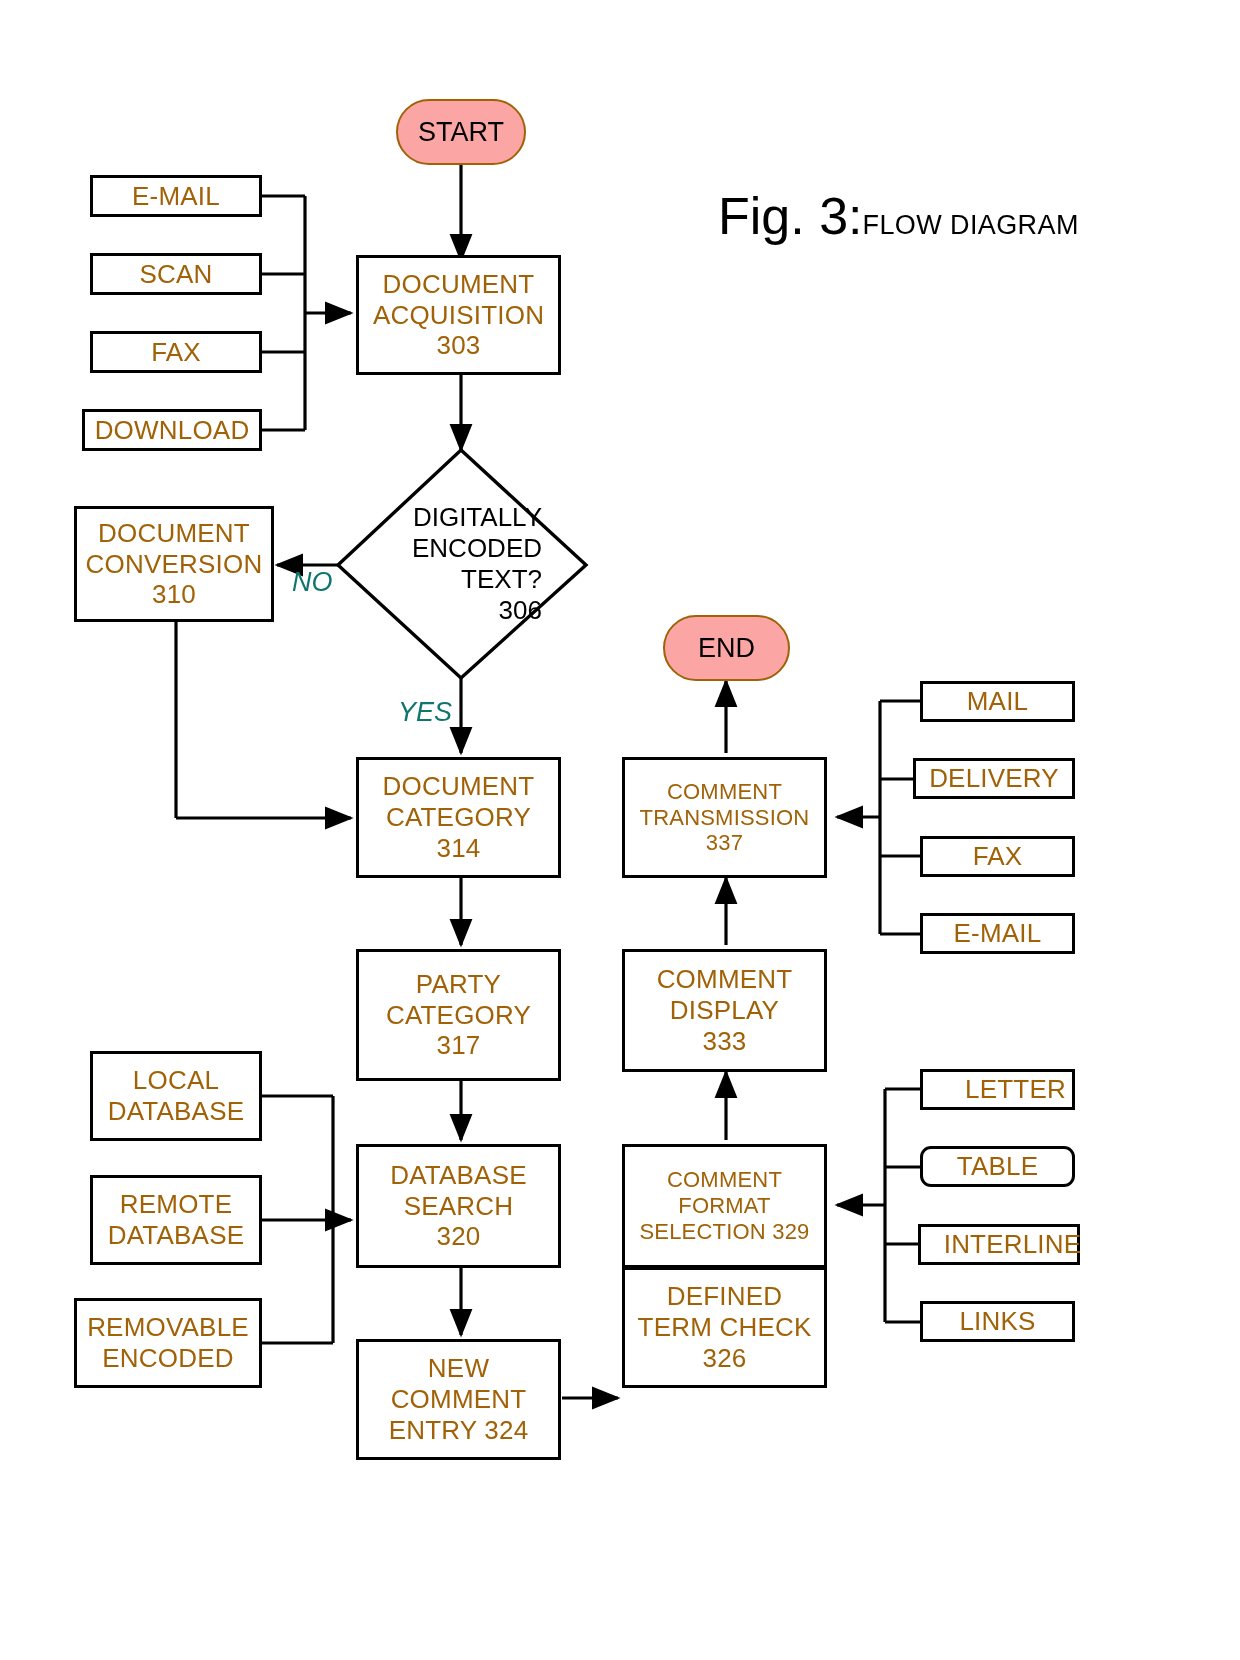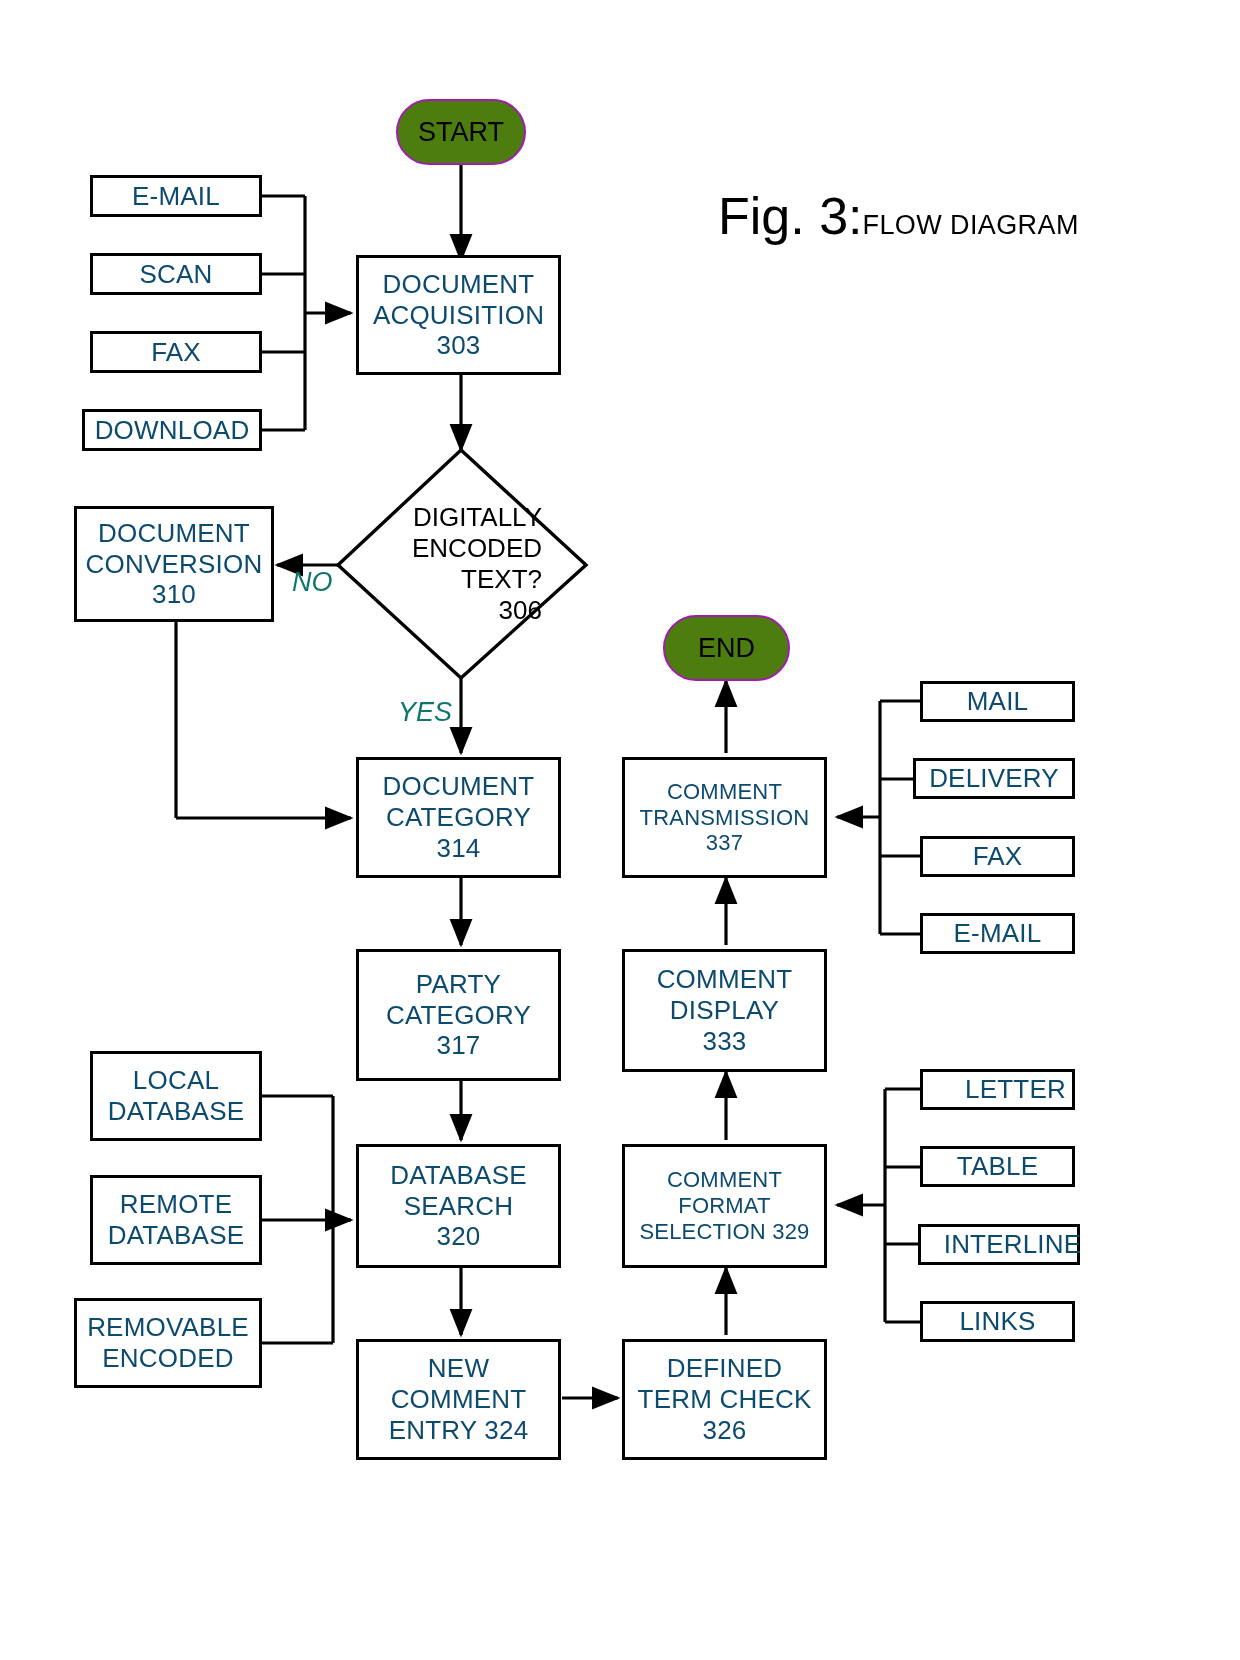--- a/index.html
+++ b/index.html
@@ -24,40 +24,40 @@
   }
   .node {
     position: absolute;
     box-sizing: border-box;
     border: 3px solid #000;
     background: #fff;
     display: flex;
     align-items: center;
     justify-content: center;
     text-align: center;
-    color: #0c4a6e;
+    color: #a16207;
     line-height: 1.18;
     white-space: pre-line;
     font-size: 26px;
     letter-spacing: 0.2px;
   }
   .node.small {
     font-size: 22px;
     border-width: 3px;
   }
   .node.slim {
     font-size: 26px;
     border-width: 3px;
   }
   .terminator {
     position: absolute;
     box-sizing: border-box;
-    border: 2px solid #a21caf;
+    border: 2px solid #a16207;
     border-radius: 46px;
-    background: #4d7c0f;
+    background: #fca5a5;
     display: flex;
     align-items: center;
     justify-content: center;
     font-size: 27px;
     color: #000;
   }
   .diamond-wrap {
     position: absolute;
   }
   .diamond-label {
@@ -260,21 +260,21 @@
 DISPLAY
 333</span>
   </div>
 
   <div class="node small" style="left:622px; top:1144px; width:205px; height:124px;">
     <span>COMMENT
 FORMAT
 SELECTION 329</span>
   </div>
 
-  <div class="node" style="left:622px; top:1339px; width:205px; height:121px;">
+  <div class="node" style="left:622px; top:1267px; width:205px; height:121px;">
     <span>DEFINED
 TERM CHECK
 326</span>
   </div>
 
   <div class="node slim" style="left:920px; top:681px; width:155px; height:41px;">
     <span>MAIL</span>
   </div>
   <div class="node slim" style="left:913px; top:758px; width:162px; height:41px;">
     <span>DELIVERY</span>
@@ -282,21 +282,21 @@
   <div class="node slim" style="left:920px; top:836px; width:155px; height:41px;">
     <span>FAX</span>
   </div>
   <div class="node slim" style="left:920px; top:913px; width:155px; height:41px;">
     <span>E-MAIL</span>
   </div>
 
   <div class="node slim" style="left:920px; top:1069px; width:155px; height:41px;padding-left:36px;">
     <span>LETTER</span>
   </div>
-  <div class="node slim" style="left:920px; top:1146px; width:155px; height:41px;">
+  <div class="node slim" style="left:920px; top:1146px; width:155px; height:41px;border-radius:11px;">
     <span>TABLE</span>
   </div>
   <div class="node slim" style="left:918px; top:1224px; width:162px; height:41px;padding-left:27px;">
     <span>INTERLINE</span>
   </div>
   <div class="node slim" style="left:920px; top:1301px; width:155px; height:41px;">
     <span>LINKS</span>
   </div>
 
   <div class="edge-label" style="left:292px; top:567px;">NO</div>

